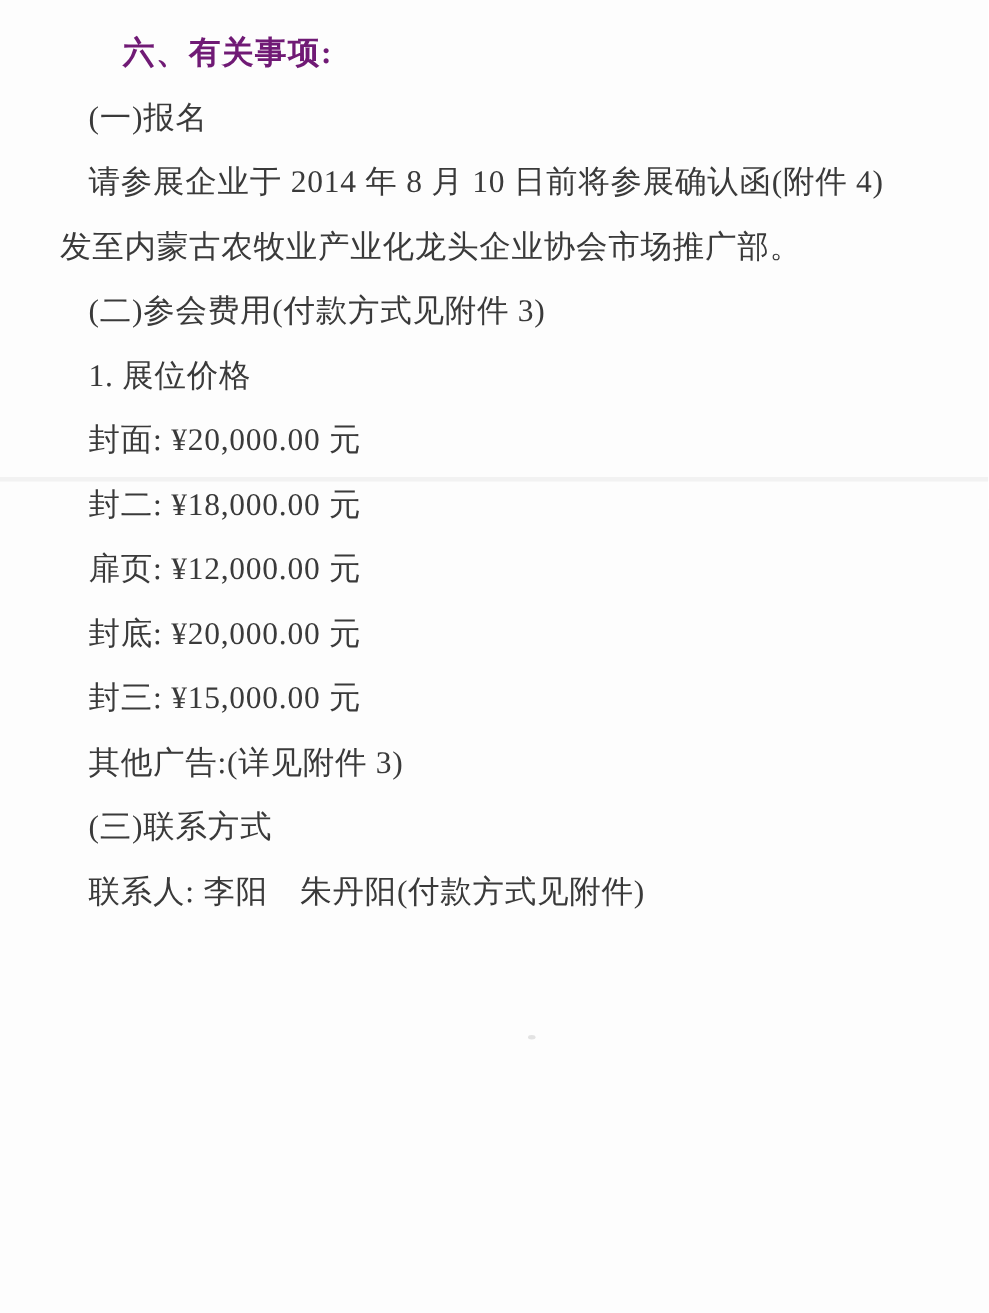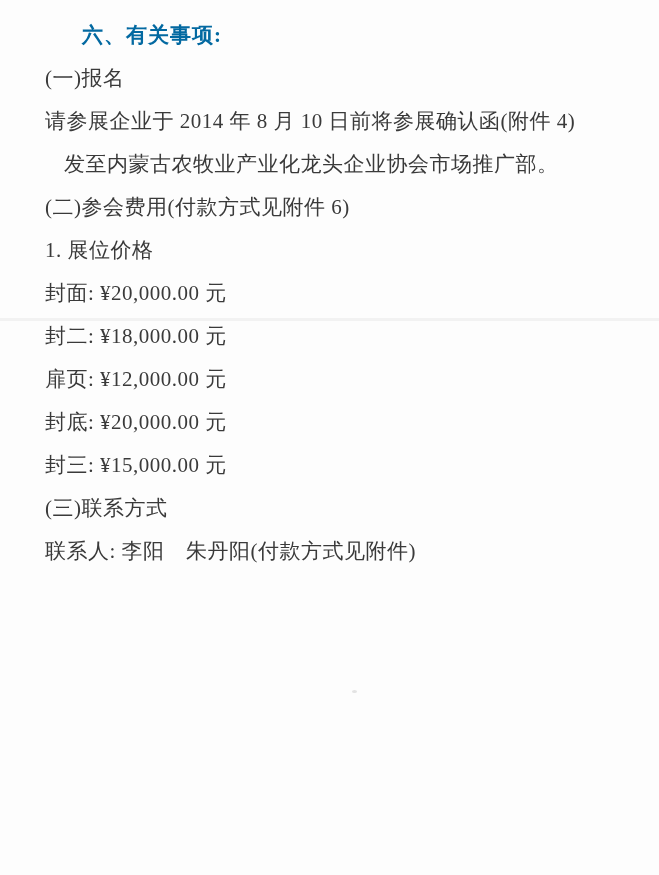--- a/index.html
+++ b/index.html
@@ -19,34 +19,33 @@
   .doc-body {
     position: absolute;
     top: 14px;
     left: 0;
     width: 659px;
   }
   .line {
     height: 43px;
     line-height: 43px;
     font-size: 21px;
-    padding-left: 45px;
+    padding-left: 59px;
     white-space: nowrap;
     letter-spacing: 0.5px;
   }
   .line.heading {
     font-weight: bold;
-    color: #0369a1;
+    color: #701a75;
     padding-left: 82px;
     font-size: 21px;
     letter-spacing: 1px;
   }
   .line.flush {
     padding-left: 40px;
-    margin-left: 24px;
   }
   
   .scan-line {
     position: absolute;
     left: 0;
     top: 318px;
     width: 659px;
     height: 3px;
     background: #ececec;
     opacity: 0.7;
@@ -63,25 +62,26 @@
 </style>
 </head>
 <body>
 
 <div class="page">
   <div class="doc-body">
     <div class="line heading">六、有关事项:</div>
     <div class="line">(一)报名</div>
     <div class="line">请参展企业于 2014 年 8 月 10 日前将参展确认函(附件 4)</div>
     <div class="line flush">发至内蒙古农牧业产业化龙头企业协会市场推广部。</div>
-    <div class="line">(二)参会费用(付款方式见附件 6)</div>
+    <div class="line">(二)参会费用(付款方式见附件 3)</div>
     <div class="line">1. 展位价格</div>
     <div class="line">封面: ¥20,000.00 元</div>
     <div class="line">封二: ¥18,000.00 元</div>
     <div class="line">扉页: ¥12,000.00 元</div>
     <div class="line">封底: ¥20,000.00 元</div>
     <div class="line">封三: ¥15,000.00 元</div>
+    <div class="line">其他广告:(详见附件 3)</div>
     <div class="line">(三)联系方式</div>
     <div class="line">联系人: 李阳　朱丹阳(付款方式见附件)</div>
   </div>
   <div class="scan-line"></div>
   <div class="scan-speck"></div>
 </div>
 
 </body></html>

